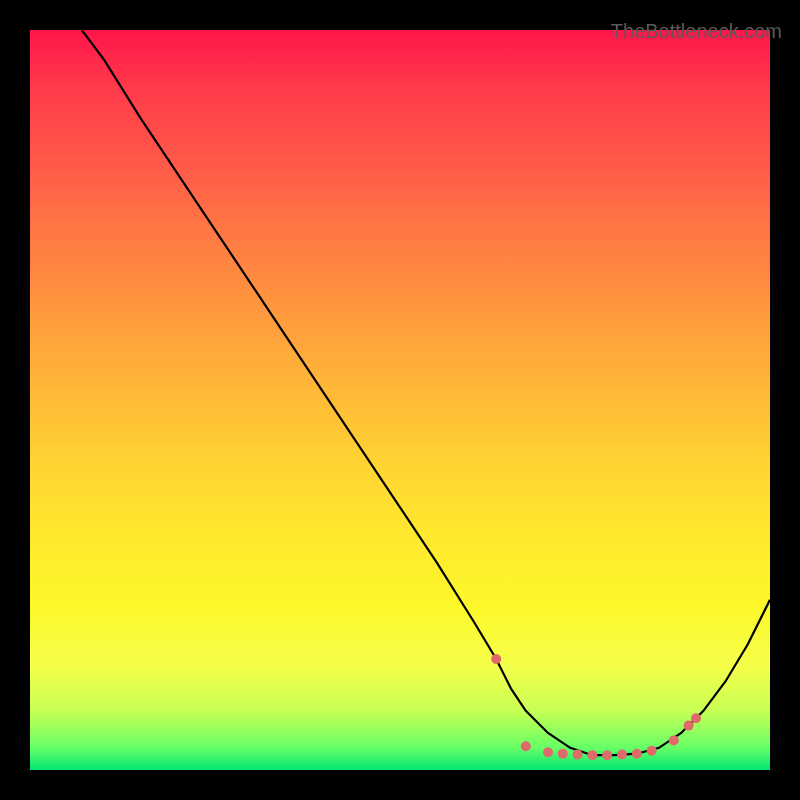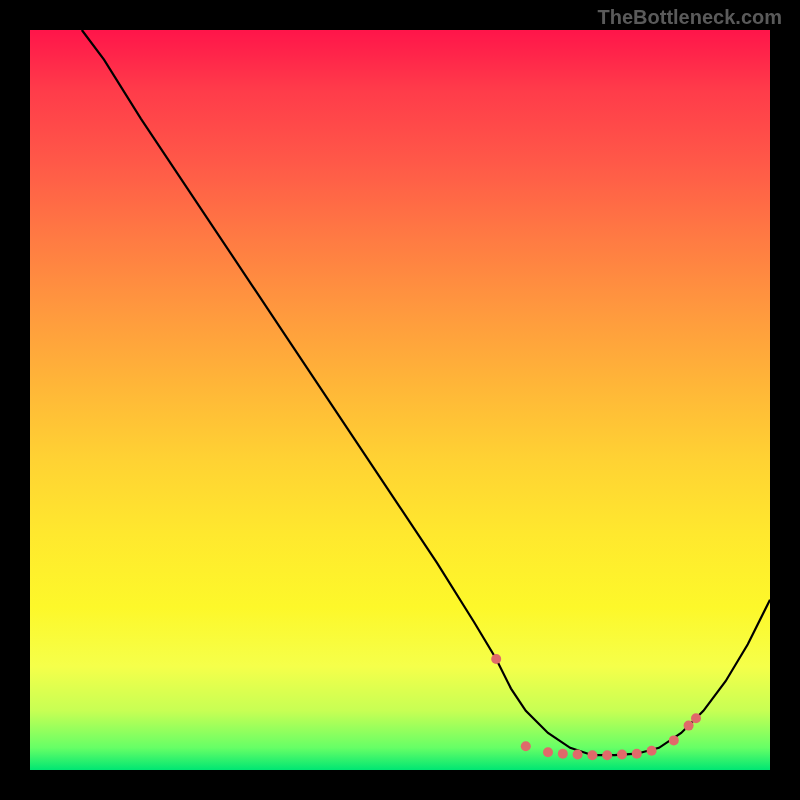--- a/index.html
+++ b/index.html
@@ -5,25 +5,25 @@
   * { margin: 0; padding: 0; box-sizing: border-box; }
   body {
     width: 800px;
     height: 800px;
     background: #000;
     position: relative;
     font-family: Arial, sans-serif;
   }
   .watermark {
     position: absolute;
-    top: 6px;
+    top: 20px;
     right: 18px;
     color: #5a5a5a;
     font-size: 20px;
-    font-weight: 700;
+    font-weight: 400;
     z-index: 10;
   }
   .plot-area {
     position: absolute;
     left: 30px;
     top: 30px;
     width: 740px;
     height: 740px;
     background: linear-gradient(to bottom,
       #ff154a 0%,

